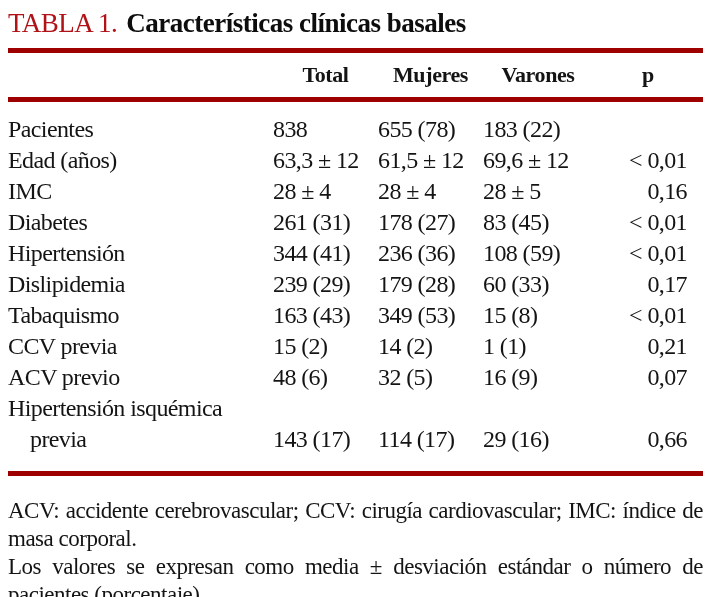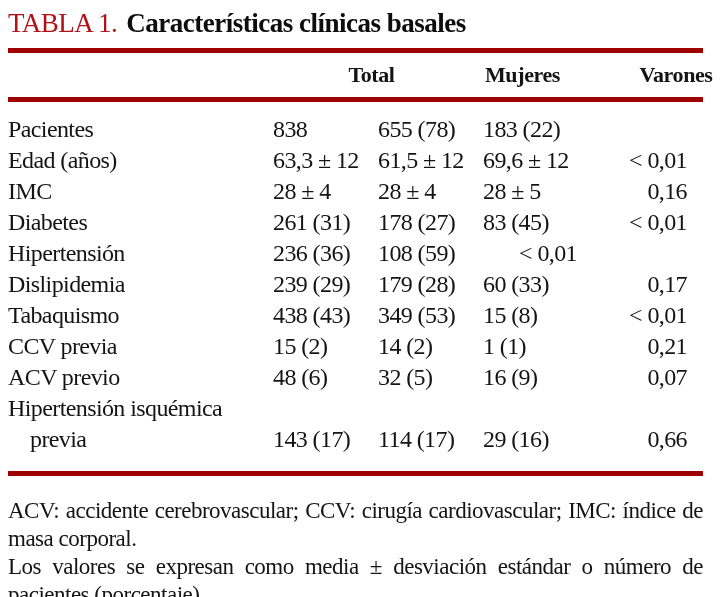--- a/index.html
+++ b/index.html
@@ -24,21 +24,21 @@
 
   .rule{height:5px;background:var(--rule-red);}
   .rule-top{margin-top:12px;}
   .rule-bottom{margin-top:14px;}
 
   .grid{
     display:grid;
     grid-template-columns:265px 105px 105px 110px 1fr;
     align-items:center;
   }
-  .header{height:44px;font-weight:700;font-size:22px;letter-spacing:-0.4px;gap:46px;}
+  .header{height:44px;font-weight:700;font-size:22px;letter-spacing:-0.4px;}
   .header .c-val{text-align:center;}
   .header .c-p{text-align:center;padding-right:0;}
 
   .rows{padding:12px 0 2px 0;}
   .row{font-size:24px;line-height:31px;letter-spacing:-0.6px;}
   .c-label{text-align:left;white-space:nowrap;}
   .c-label.indent{padding-left:22px;}
   .c-val{text-align:left;white-space:nowrap;}
   .c-p{text-align:right;padding-right:16px;white-space:nowrap;}
 
@@ -93,34 +93,35 @@
   </div>
       <div class="grid row">
     <div class="c-label">Diabetes</div>
     <div class="c-val">261 (31)</div>
     <div class="c-val">178 (27)</div>
     <div class="c-val">83 (45)</div>
     <div class="c-p">&lt; 0,01</div>
   </div>
       <div class="grid row">
     <div class="c-label">Hipertensión</div>
+    <div class="c-val">344 (41)</div>
     <div class="c-val">236 (36)</div>
     <div class="c-val">108 (59)</div>
     <div class="c-p">&lt; 0,01</div>
   </div>
       <div class="grid row">
     <div class="c-label">Dislipidemia</div>
     <div class="c-val">239 (29)</div>
     <div class="c-val">179 (28)</div>
     <div class="c-val">60 (33)</div>
     <div class="c-p">0,17</div>
   </div>
       <div class="grid row">
     <div class="c-label">Tabaquismo</div>
-    <div class="c-val">438 (43)</div>
+    <div class="c-val">163 (43)</div>
     <div class="c-val">349 (53)</div>
     <div class="c-val">15 (8)</div>
     <div class="c-p">&lt; 0,01</div>
   </div>
       <div class="grid row">
     <div class="c-label">CCV previa</div>
     <div class="c-val">15 (2)</div>
     <div class="c-val">14 (2)</div>
     <div class="c-val">1 (1)</div>
     <div class="c-p">0,21</div>

